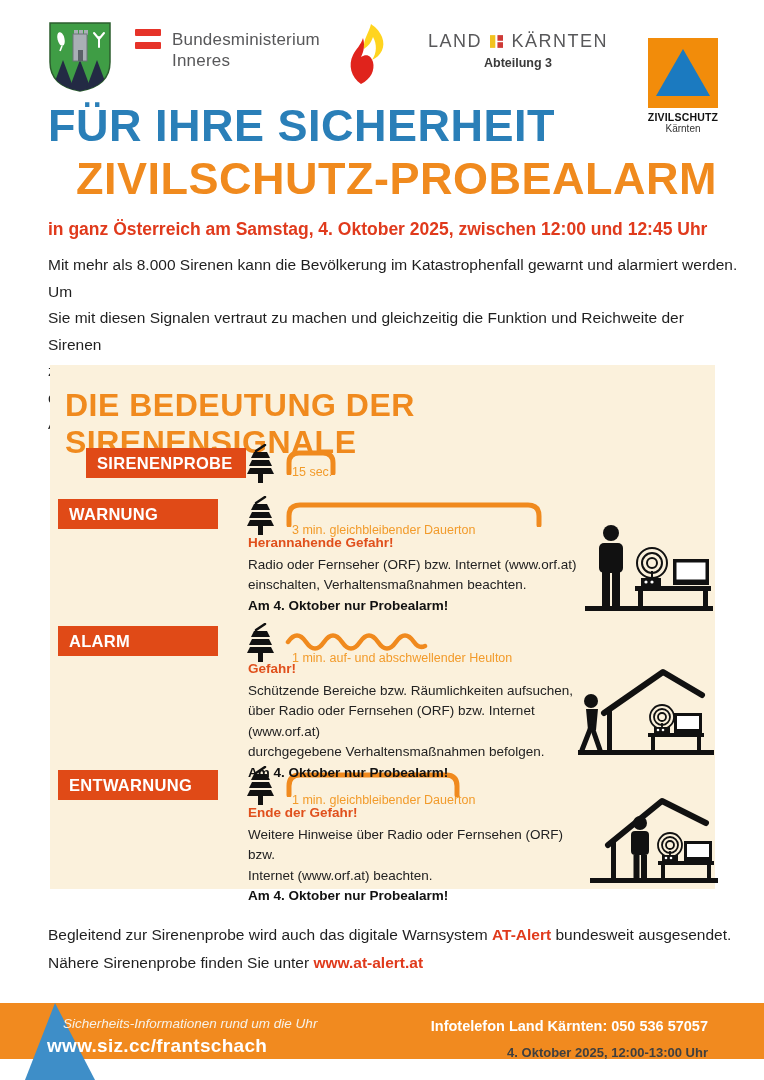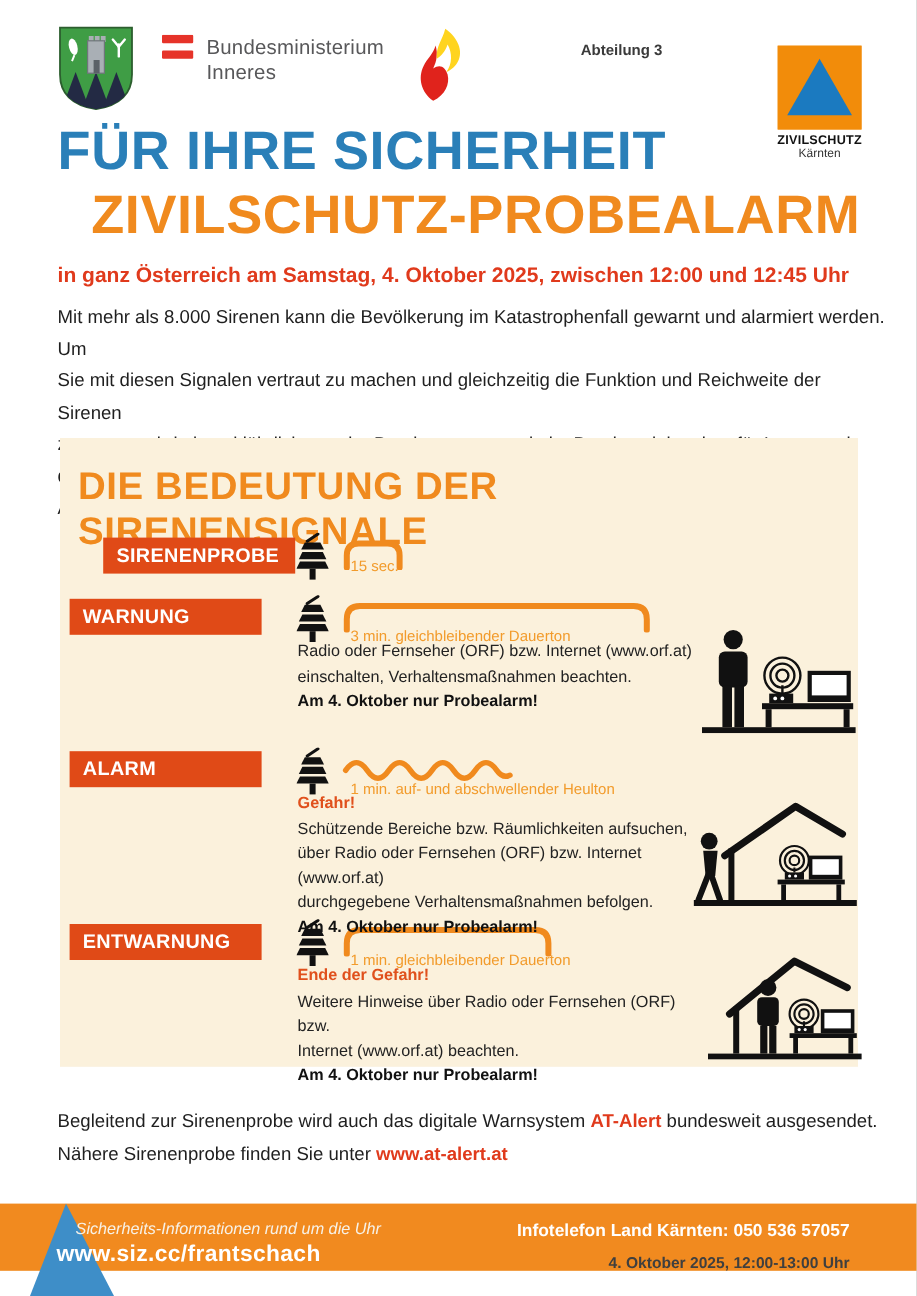--- a/index.html
+++ b/index.html
@@ -106,20 +106,29 @@
       <div>Inneres</div>
     </div>
   </div>
 
   <svg class="abs flame" width="44" height="62" viewBox="0 0 44 62">
     <path d="M14,61 C4,54 1,42 6,32 C9,26 14,22 16,15 C18,22 17,28 14,34 C20,30 24,33 26,39 C28,47 24,56 14,61 Z" fill="#E0231C"></path>
     <path d="M24,1 C22,10 16,16 17,26 C21,23 24,20 26,14 C30,21 30,30 25,37 C34,33 39,24 35,14 C32,7 28,4 24,1 Z" fill="#FFD41F"></path>
   </svg>
 
   <div class="abs lk">
+    <div class="lk-row">
+      <span class="lk-word">LAND</span>
+      <svg width="19" height="19" viewBox="0 0 19 19">
+        <rect x="0" y="0.5" width="7.5" height="18" fill="#F2C21E"></rect>
+        <rect x="10.5" y="0.5" width="8" height="8" fill="#CE3A36"></rect>
+        <rect x="10.5" y="10.5" width="8" height="8" fill="#CE3A36"></rect>
+      </svg>
+      <span class="lk-word">KÄRNTEN</span>
+    </div>
     <div class="lk-sub">Abteilung 3</div>
   </div>
 
   <div class="abs zs">
     <svg class="zs-box" width="70" height="70" viewBox="0 0 70 70">
       <rect x="0" y="0" width="70" height="70" fill="#F28C0A"></rect>
       <polygon points="35,11 62,58 8,58" fill="#1B7AC0"></polygon>
     </svg>
     <div class="zs-l1">ZIVILSCHUTZ</div>
     <div class="zs-l2">Kärnten</div>
@@ -169,20 +178,21 @@
     <svg class="tone a4" width="176" height="26" viewBox="0 0 176 26">
       <path d="M4,24 V15 Q4,4 15,4 H161 Q172,4 172,15 V24" fill="none" stroke="#F08A1E" stroke-width="5" stroke-linecap="round"></path>
     </svg>
 
     <div class="tlabel tl1">15 sec.</div>
     <div class="tlabel tl2">3 min. gleichbleibender Dauerton</div>
     <div class="tlabel tl3">1 min. auf- und abschwellender Heulton</div>
     <div class="tlabel tl4">1 min. gleichbleibender Dauerton</div>
 
     <div class="desc d2">
+      <div class="desc-h">Herannahende Gefahr!</div>
       <div>Radio oder Fernseher (ORF) bzw. Internet (www.orf.at)</div>
       <div>einschalten, Verhaltensmaßnahmen beachten.</div>
       <div class="desc-b">Am 4. Oktober nur Probealarm!</div>
     </div>
     <div class="desc d3">
       <div class="desc-h">Gefahr!</div>
       <div>Schützende Bereiche bzw. Räumlichkeiten aufsuchen,</div>
       <div>über Radio oder Fernsehen (ORF) bzw. Internet (www.orf.at)</div>
       <div>durchgegebene Verhaltensmaßnahmen befolgen.</div>
       <div class="desc-b">Am 4. Oktober nur Probealarm!</div>

